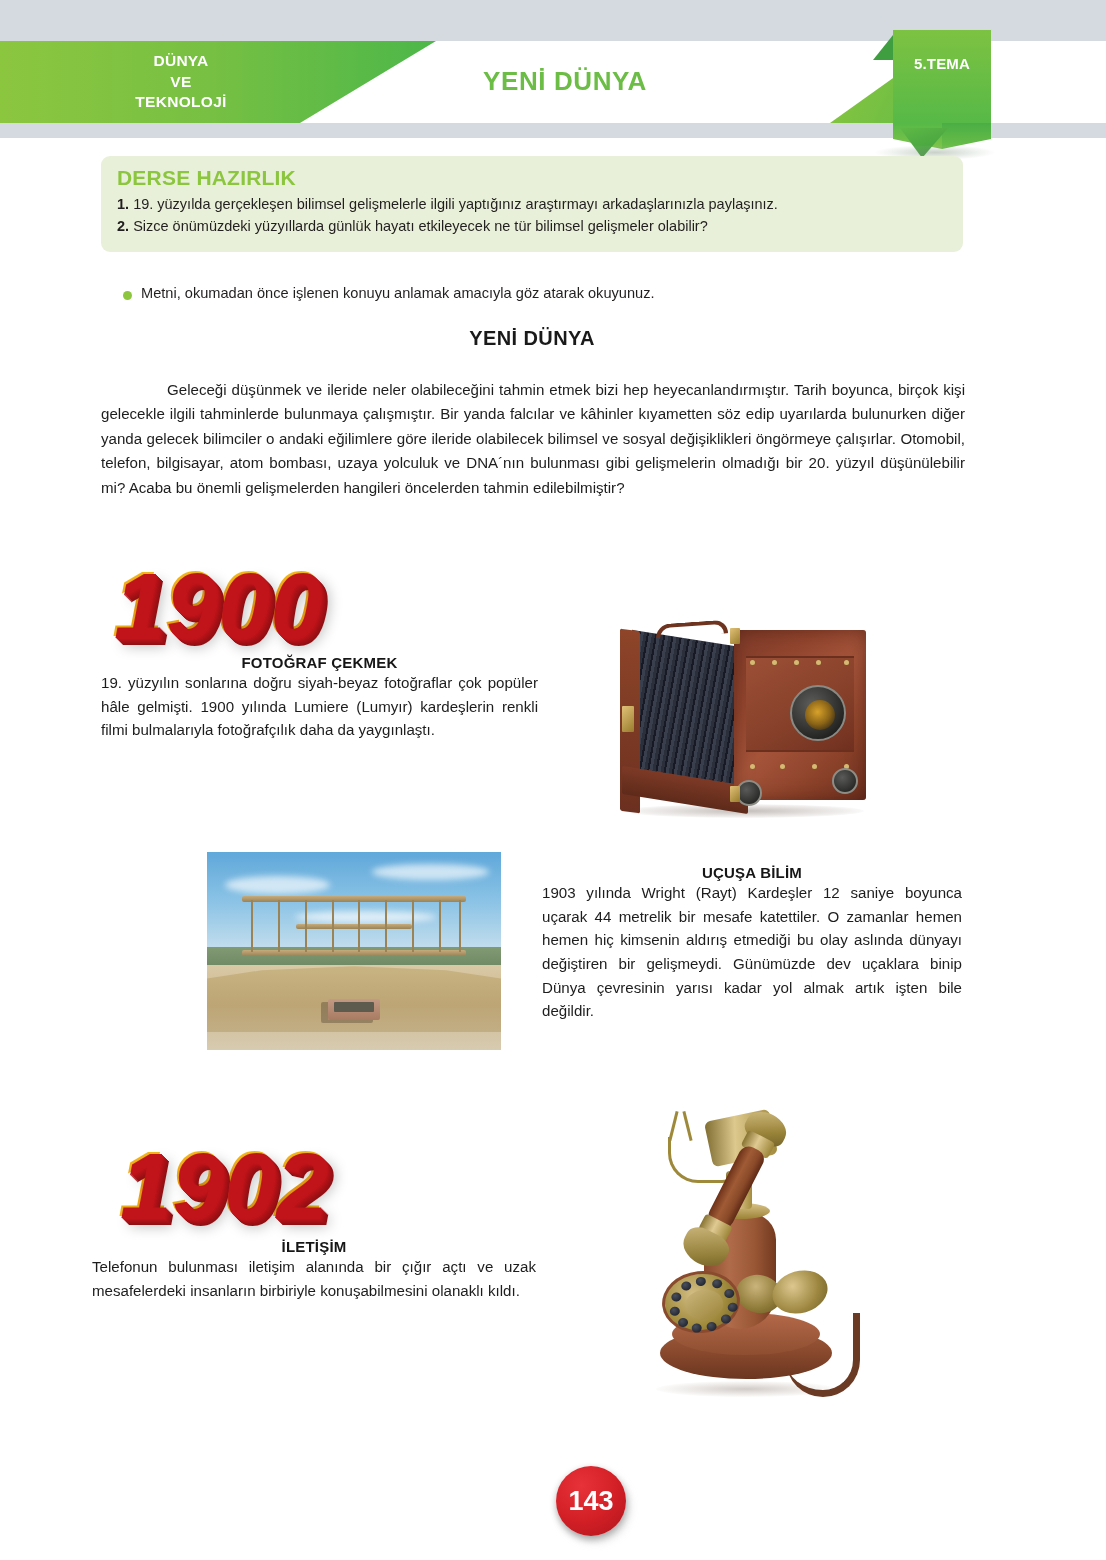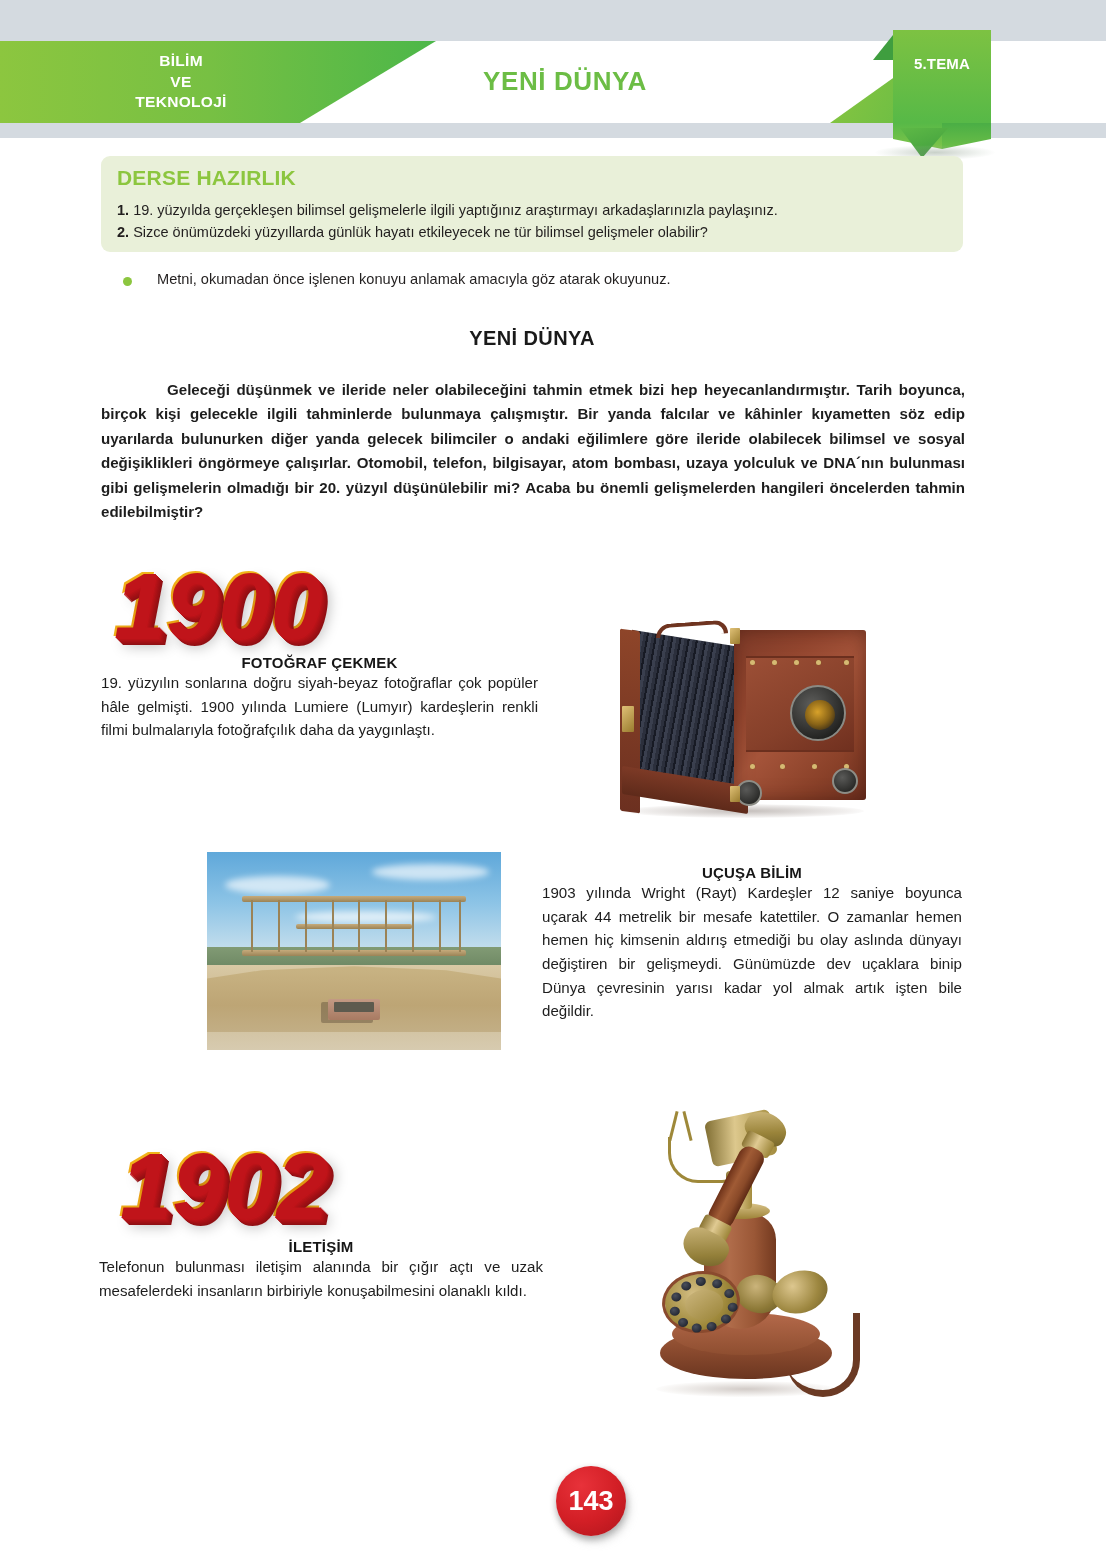--- a/index.html
+++ b/index.html
@@ -79,48 +79,48 @@
     letter-spacing: .6px;
   }
 
   
   .prep-box {
     position: absolute; left: 101px; top: 156px; width: 862px; height: 96px;
     background: #e9f0d9; border-radius: 9px; padding: 10px 16px 0 16px;
   }
   .prep-title {
     color: #8cc63f; font-weight: bold; font-size: 21px; letter-spacing: .2px;
-    margin-bottom: 9px;
+    margin-bottom: 3px;
   }
   .prep-item {
     font-size: 14.5px; color: #221f1f; line-height: 1.52; white-space: nowrap;
   }
   .prep-item b { font-weight: bold; }
 
   
   .bullet-row {
-    position: absolute; left: 123px; top: 271px; width: 860px;
-    display: flex; align-items: flex-start; gap: 25px;
+    position: absolute; left: 123px; top: 285px; width: 860px;
+    display: flex; align-items: flex-start; gap: 9px;
   }
   .bullet-dot {
     width: 9px; height: 9px; border-radius: 50%;
     background: #8cc63f; margin-top: 6px; flex: 0 0 auto;
   }
   .bullet-text { font-size: 14.6px; color: #221f1f; }
 
   
   .article-title {
     position: absolute; left: 101px; top: 327px; width: 862px;
     text-align: center; font-weight: bold; font-size: 20px; color: #1a1a1a;
     letter-spacing: .4px;
   }
   .article-body {
     position: absolute; left: 101px; top: 378px; width: 864px;
     font-size: 15.1px; line-height: 1.62; color: #1d1d1d;
-    text-align: justify; text-justify: inter-word; text-indent: 66px; font-weight: bold;
+    text-align: justify; text-justify: inter-word; text-indent: 66px;
   }
 
   
   .year {
     position: absolute;
     font-family: "Liberation Sans", sans-serif;
     font-weight: bold; font-style: italic;
     font-size: 92px; letter-spacing: 1px;
     color: #f0a500;
     background: linear-gradient(180deg,#f5c21f 0%, #f0a616 46%, #e8970d 52%, #f6c728 100%);
@@ -133,21 +133,21 @@
   }
   .year-1900 { left: 112px; top: 552px; }
   .year-1910 { left: 118px; top: 1132px; }
 
   
   .sec-head { font-weight: bold; font-size: 15px; color: #161616; letter-spacing: .2px; text-align: center; }
   .sec-body { font-size: 15.1px; line-height: 1.57; color: #1d1d1d; text-align: justify; }
 
   .photo-text { position: absolute; left: 101px; top: 654px; width: 437px; }
   .flight-text { position: absolute; left: 542px; top: 864px; width: 420px; }
-  .comm-text { position: absolute; left: 99px; top: 1238px; width: 444px; }
+  .comm-text { position: absolute; left: 92px; top: 1238px; width: 444px; }
 
   
   .camera-wrap { position: absolute; left: 606px; top: 608px; width: 276px; height: 215px; }
   .cam-shadow {
     position: absolute; left: 18px; top: 196px; width: 240px; height: 14px;
     border-radius: 50%;
     background: radial-gradient(ellipse at 50% 50%, rgba(60,40,30,.30) 0%, rgba(120,100,90,.10) 60%, rgba(255,255,255,0) 75%);
   }
   .cam-body {
     position: absolute; left: 128px; top: 22px; width: 132px; height: 170px;
@@ -397,21 +397,21 @@
 </head>
 <body>
 
 <div class="page">
 
   <div class="header-band">
     <div class="header-white"></div>
 
     <div class="header-green-left">
       <div class="lbl">
-        <div>BİLİM</div>
+        <div>DÜNYA</div>
         <div>VE</div>
         <div>TEKNOLOJİ</div>
       </div>
     </div>
 
     <div class="header-title">YENİ DÜNYA</div>
 
     <div class="header-green-right-wedge"></div>
     <div class="ribbon-topfold"></div>
     <div class="ribbon"></div>

